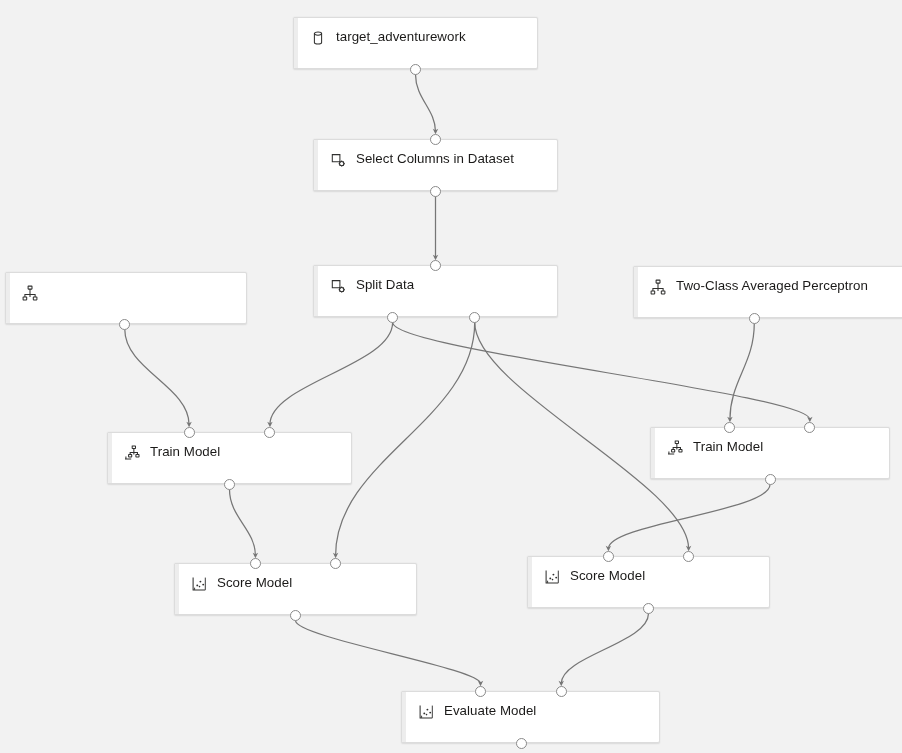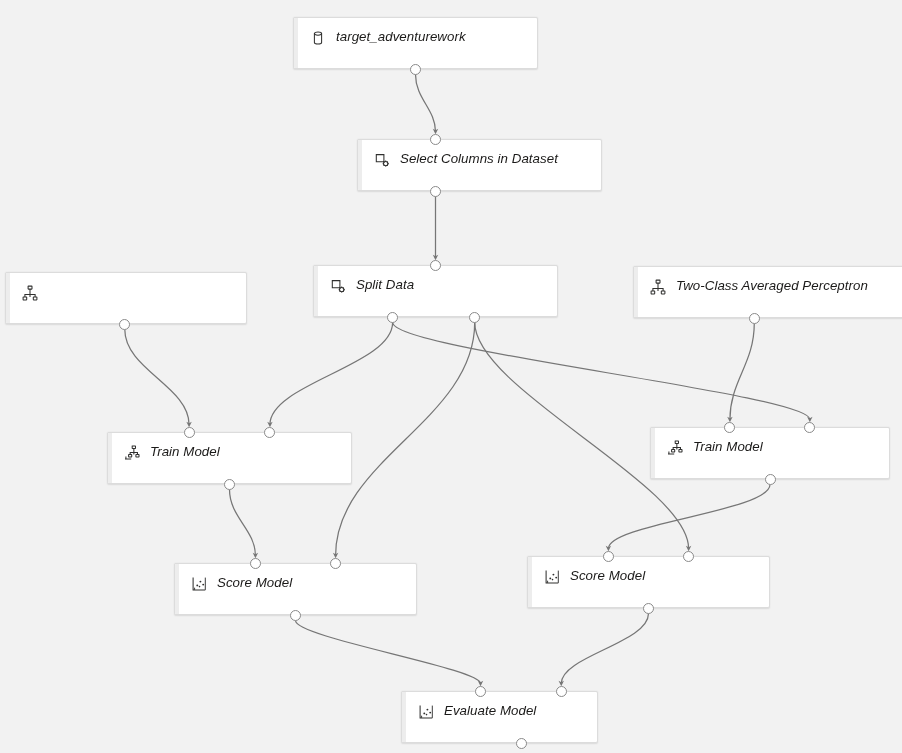--- a/index.html
+++ b/index.html
@@ -69,21 +69,20 @@
     color: #30302f;
     display: block;
   }
   .node-icon svg { display: block; }
   .node-label {
     font-size: 13.3px;
     line-height: 16px;
     color: #1b1a19;
     white-space: nowrap;
     letter-spacing: 0.05px;
-    font-style: italic;
   }
 
   .port {
     position: absolute;
     width: 11px;
     height: 11px;
     box-sizing: border-box;
     border: 1.3px solid #8a8a8a;
     border-radius: 50%;
     background: #ffffff;
@@ -121,21 +120,21 @@
           <span class="node-icon">
             <svg viewBox="0 0 16 16" width="16" height="16" fill="none" stroke="currentColor" stroke-width="1.05">
               <ellipse cx="8" cy="3.6" rx="3.6" ry="1.6"></ellipse>
               <path d="M4.4 3.6 v8.8 c0 0.88 1.61 1.6 3.6 1.6 s3.6 -0.72 3.6 -1.6 v-8.8"></path>
             </svg>
           </span>
           <span class="node-label">target_adventurework</span>
         </div>
       </div>
       <div class="port" style="left: 410px; top: 63.5px;"></div>
-      <div class="node" style="left: 313px; top: 139px; width: 245px; height: 52px; margin-left: 44px;">
+      <div class="node" style="left: 313px; top: 139px; width: 245px; height: 52px;">
         <div class="node-accent"></div>
         <div class="node-body">
           <span class="node-icon">
             <svg viewBox="0 0 16 16" width="16" height="16" fill="none" stroke="currentColor" stroke-width="1.05">
               <path d="M2.3 2.6 h7.6 v7.2 h-7.6 z"></path>
               <circle cx="11.7" cy="11.6" r="2.2"></circle>
               <path d="M11.7 8.6 v1.1 M11.7 13.5 v1.1 M8.7 11.6 h1.1 M13.6 11.6 h1.1 M9.6 9.5 l0.8 0.8 M13 12.9 l0.8 0.8 M13.8 9.5 l-0.8 0.8 M10.4 12.9 l-0.8 0.8"></path>
             </svg>
           </span>
           <span class="node-label">Select Columns in Dataset</span>
@@ -255,21 +254,21 @@
               <circle cx="12.2" cy="8.6" r="0.95" fill="currentColor" stroke="none"></circle>
               <circle cx="8.5" cy="10.6" r="0.8" fill="currentColor" stroke="none"></circle>
             </svg>
           </span>
           <span class="node-label">Score Model</span>
         </div>
       </div>
       <div class="port" style="left: 602.905px; top: 550.5px;"></div>
       <div class="port" style="left: 683.095px; top: 550.5px;"></div>
       <div class="port" style="left: 643px; top: 602.5px;"></div>
-      <div class="node" style="left: 401px; top: 691px; width: 197px; height: 52px;">
+      <div class="node" style="left: 401px; top: 691px; width: 259px; height: 52px;">
         <div class="node-accent"></div>
         <div class="node-body">
           <span class="node-icon">
             <svg viewBox="0 0 16 16" width="16" height="16" fill="none" stroke="currentColor" stroke-width="1.05">
               <path d="M2.1 1.6 v12.3 h12.2"></path>
               <path d="M3.6 13.9 v-2.2 M14.3 1.6 v12.3" stroke-width="0.95"></path>
               <circle cx="6.3" cy="9.4" r="0.95" fill="currentColor" stroke="none"></circle>
               <circle cx="9.4" cy="5.6" r="0.95" fill="currentColor" stroke="none"></circle>
               <circle cx="12.2" cy="8.6" r="0.95" fill="currentColor" stroke="none"></circle>
               <circle cx="8.5" cy="10.6" r="0.8" fill="currentColor" stroke="none"></circle>

